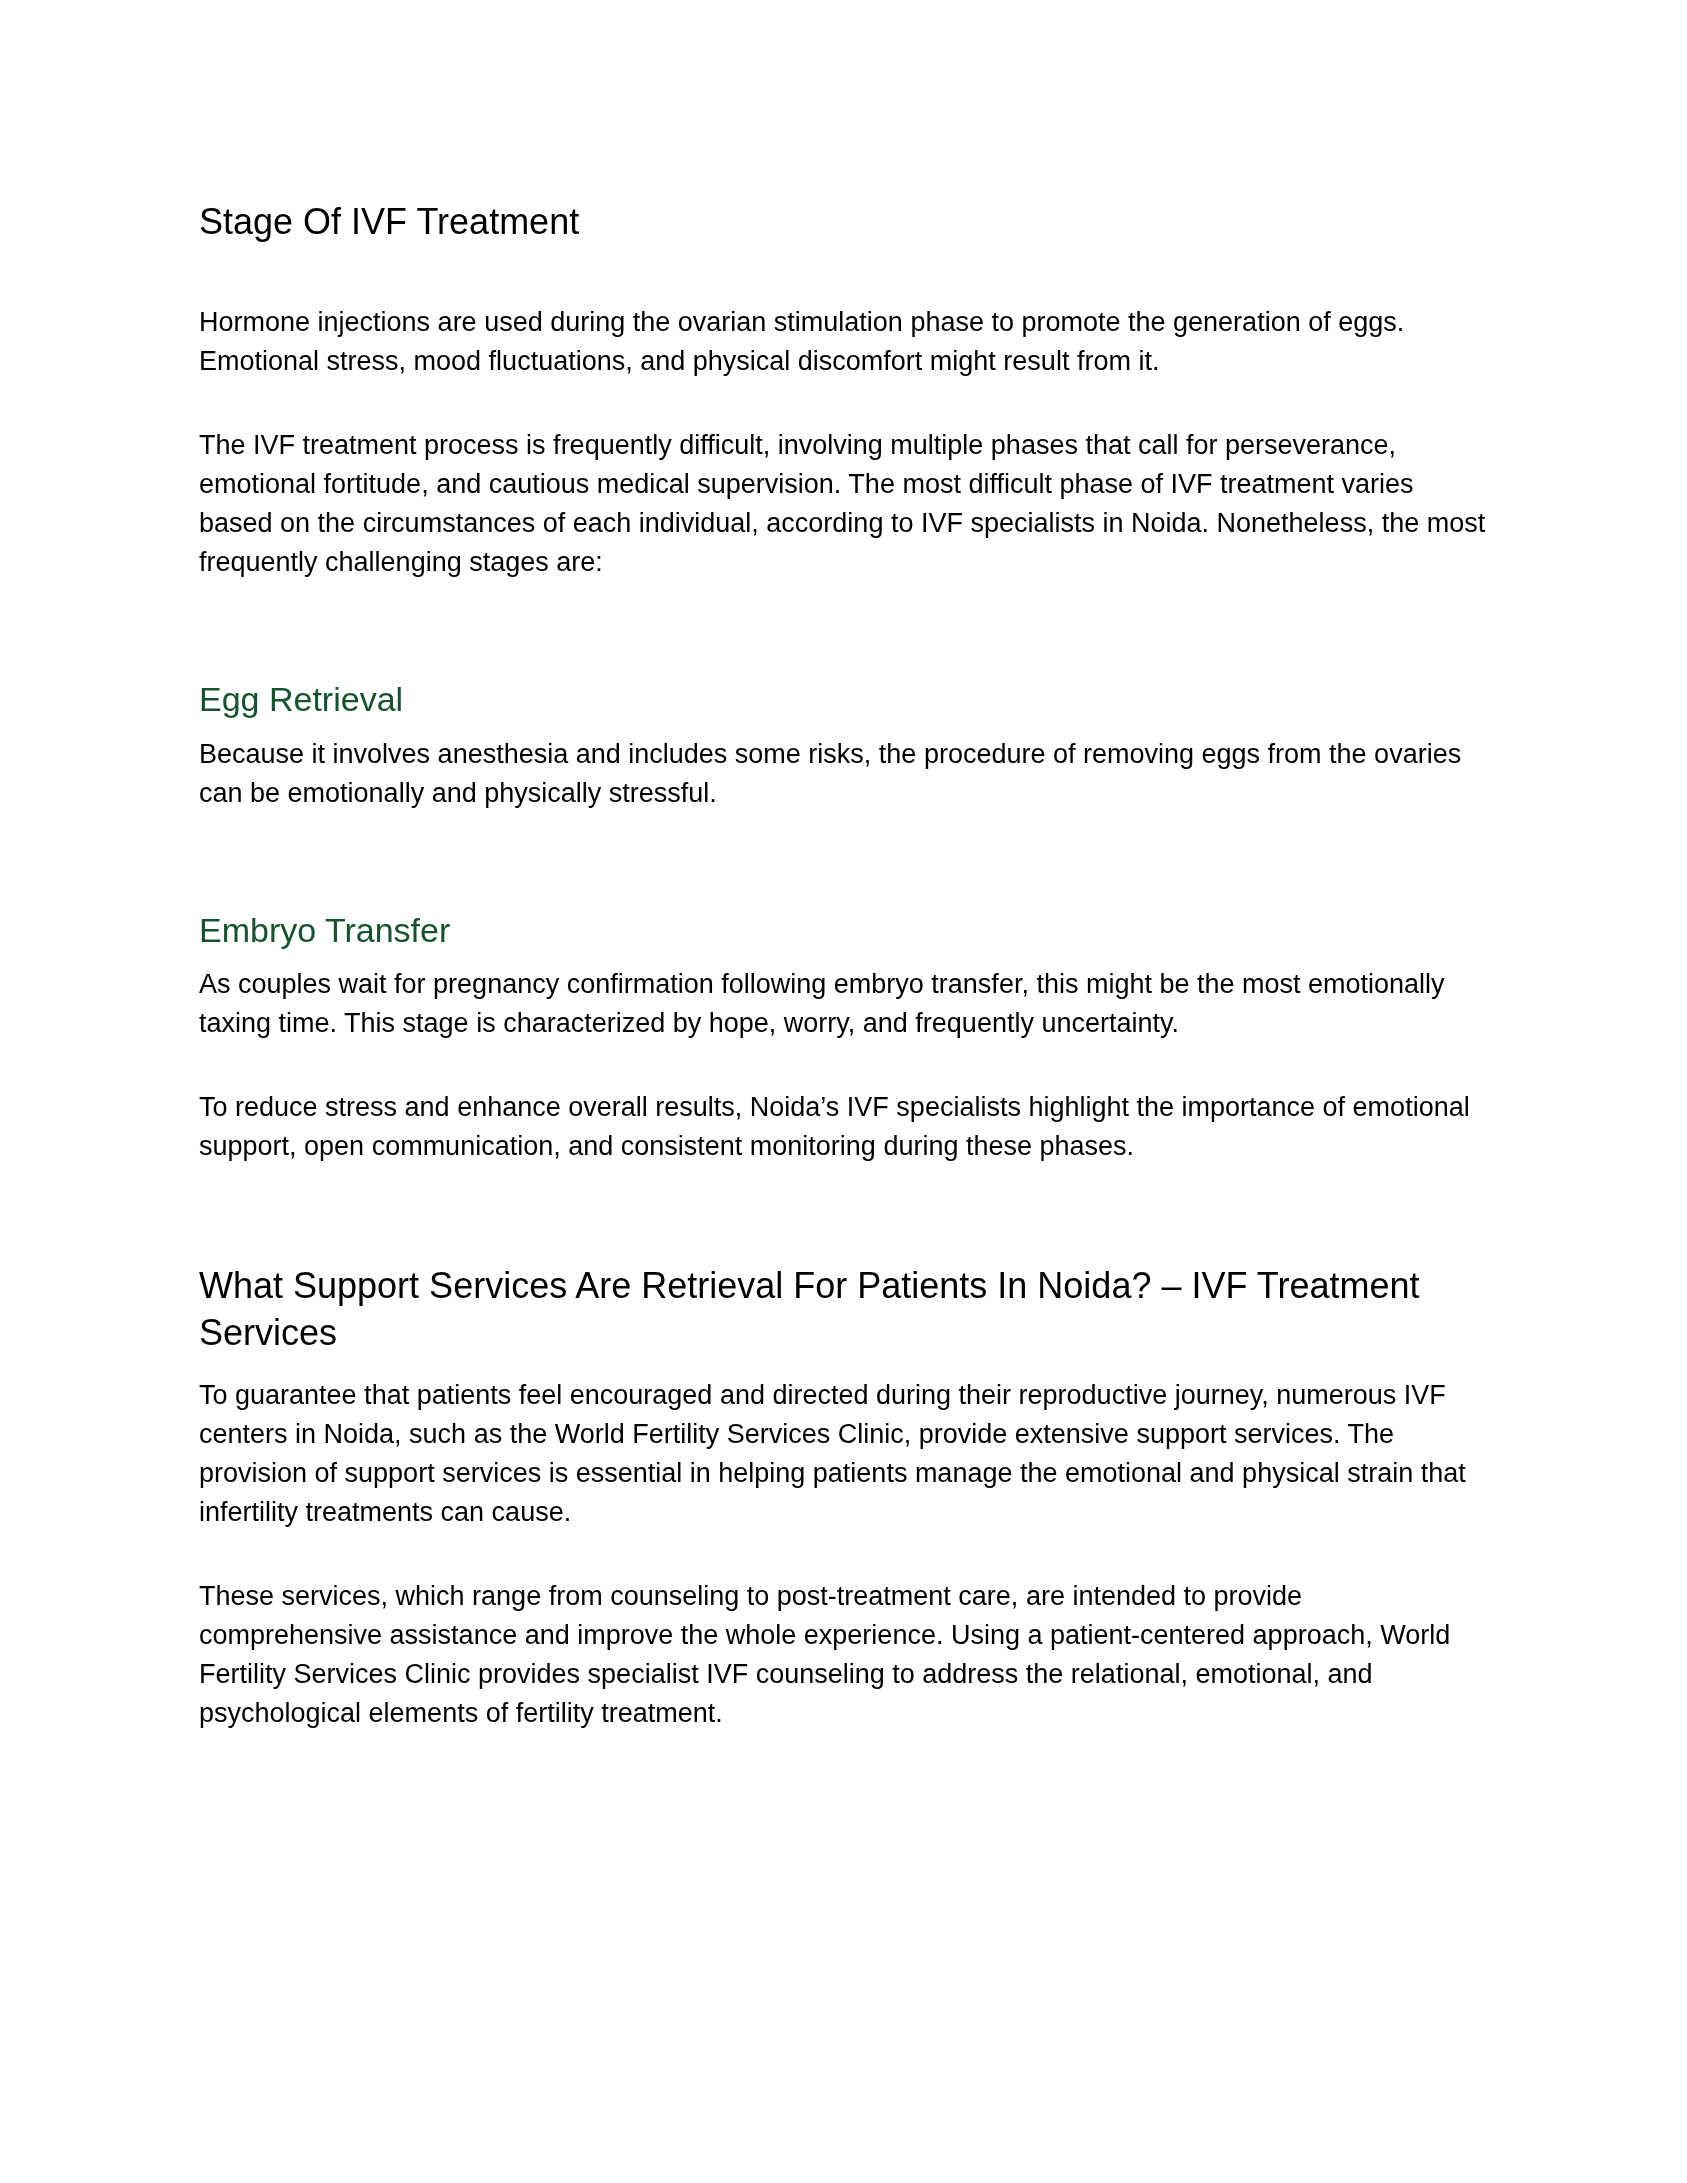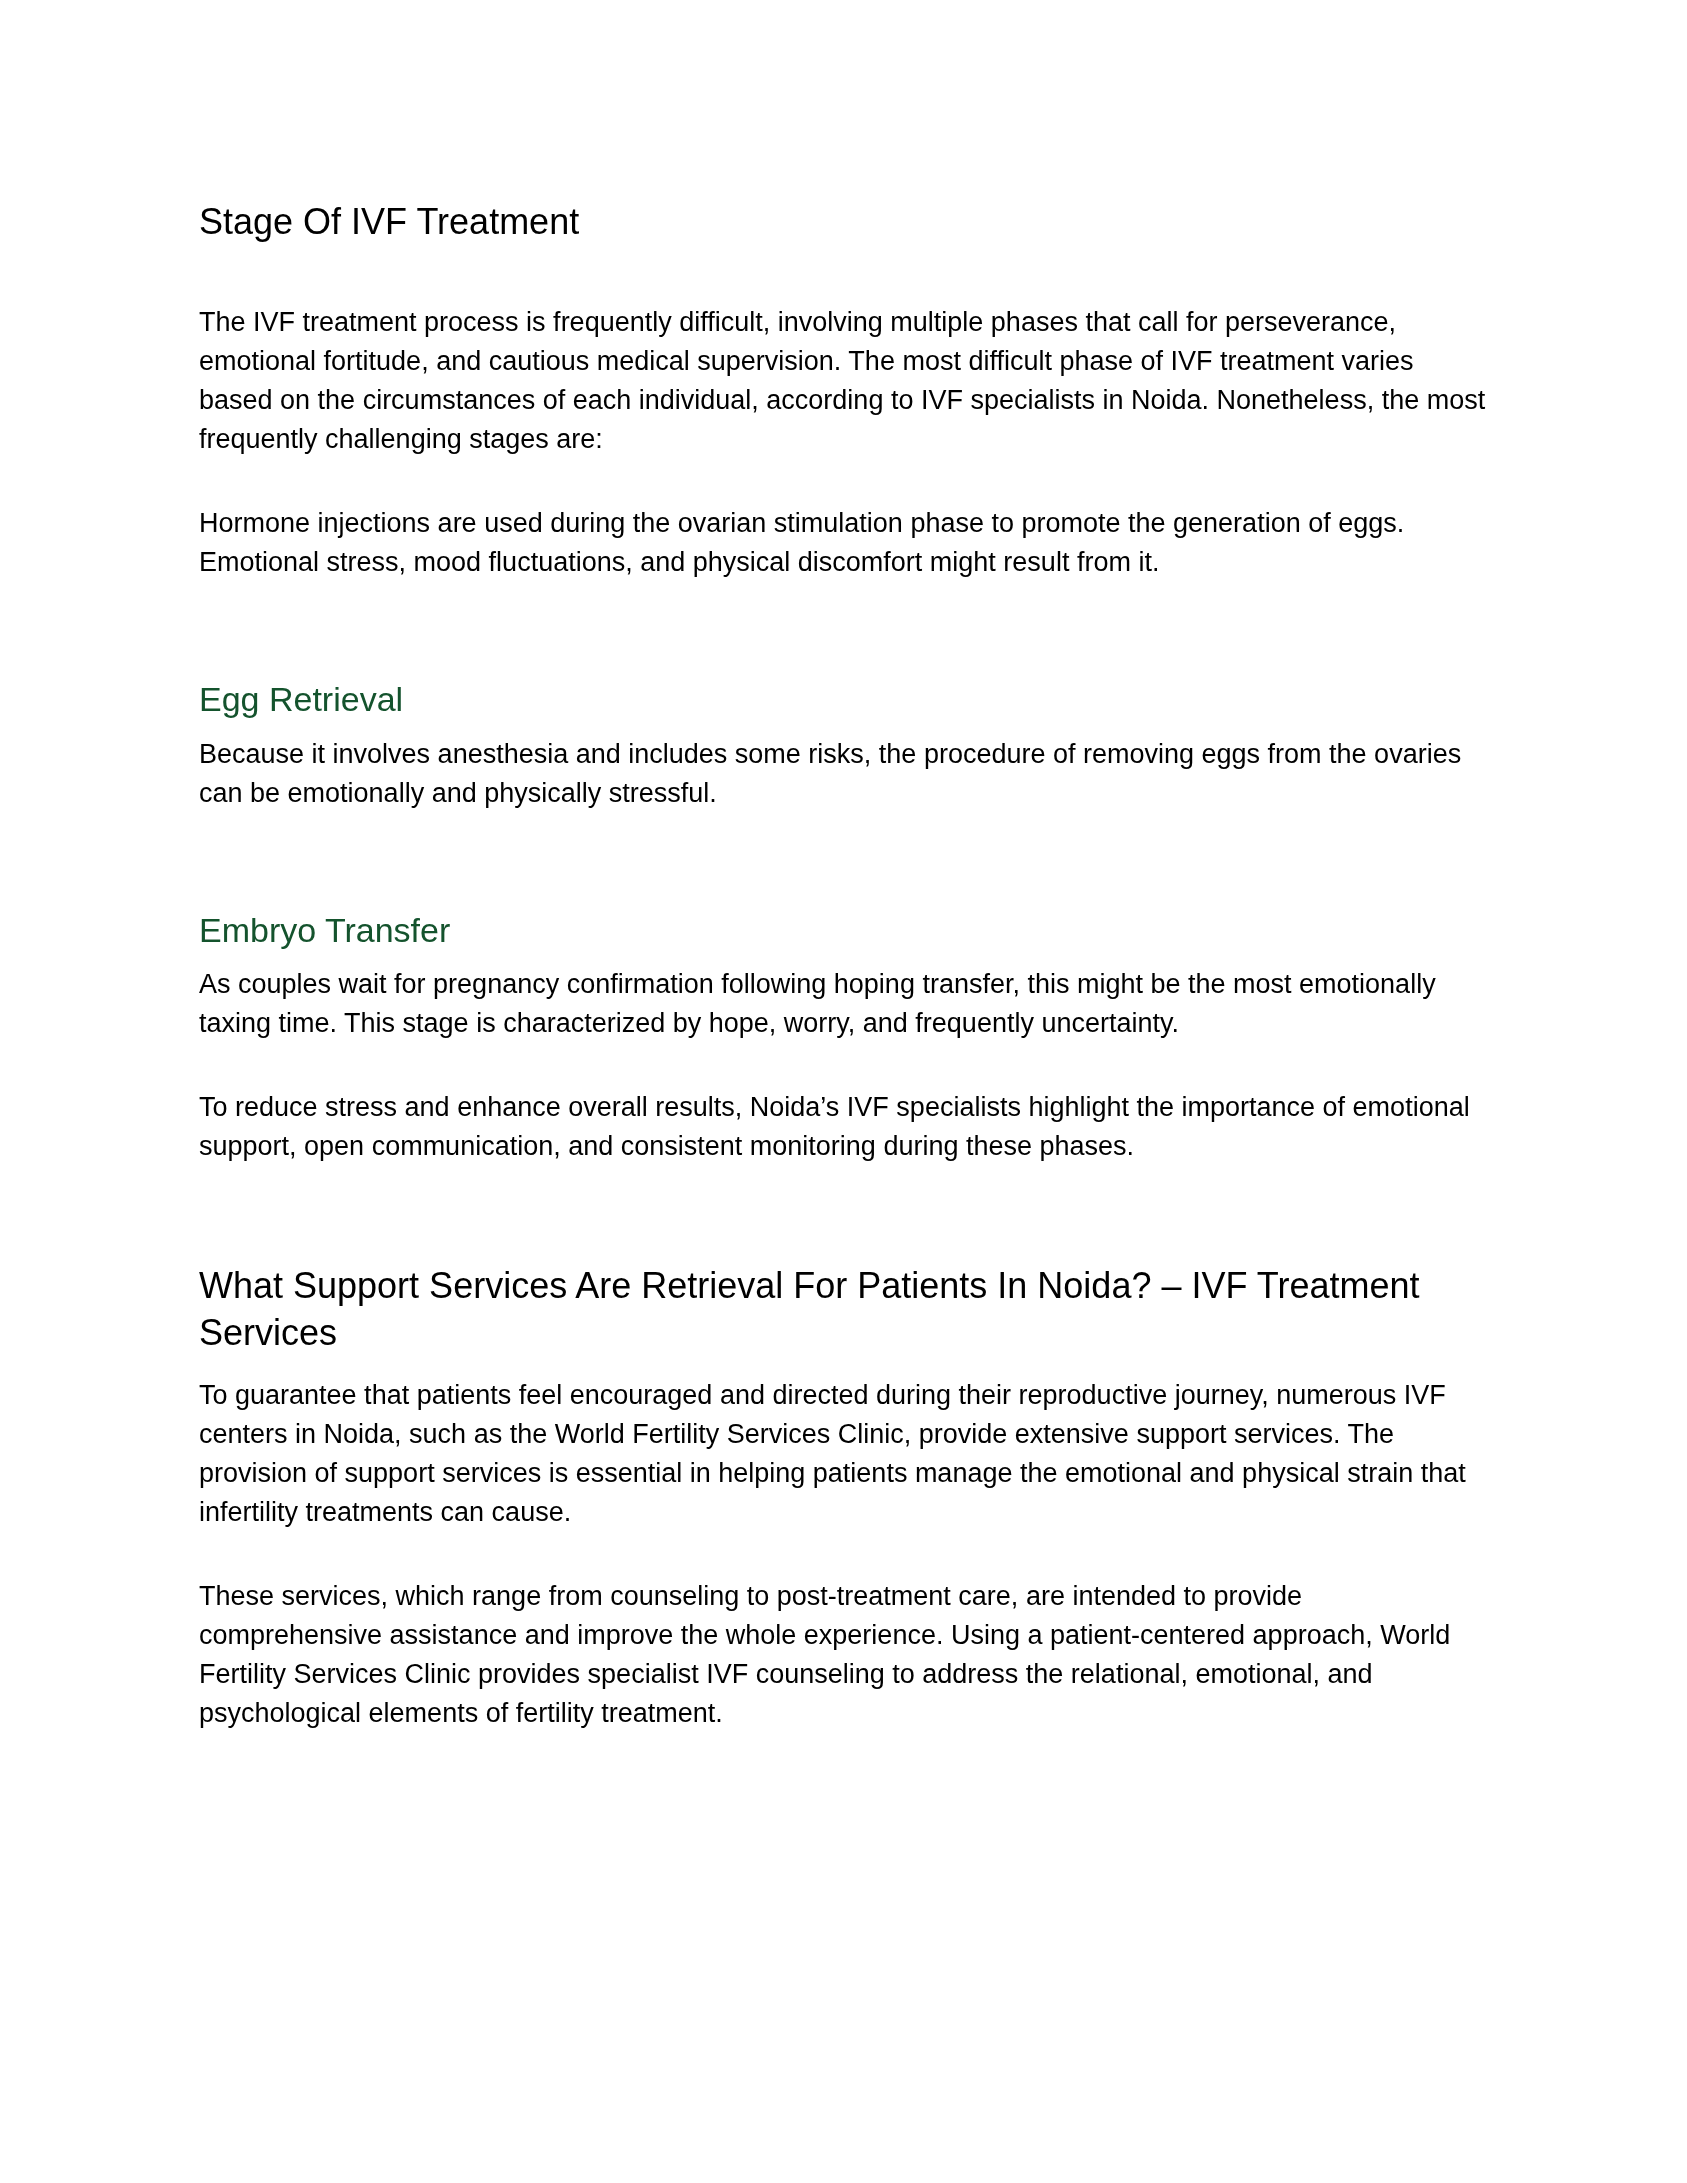--- a/index.html
+++ b/index.html
@@ -48,33 +48,33 @@
     margin-top: 96px;
   }
 </style>
 </head>
 <body>
 
 <div class="page">
 
   <h1 class="doc-title">Stage Of IVF Treatment</h1>
 
+  <p>Hormone injections are used during the ovarian stimulation phase to promote the generation of eggs. Emotional stress, mood fluctuations, and physical discomfort might result from it.</p>
+
   <p>The IVF treatment process is frequently difficult, involving multiple phases that call for perseverance, emotional fortitude, and cautious medical supervision. The most difficult phase of IVF treatment varies based on the circumstances of each individual, according to IVF specialists in Noida. Nonetheless, the most frequently challenging stages are:</p>
-
-  <p>Hormone injections are used during the ovarian stimulation phase to promote the generation of eggs. Emotional stress, mood fluctuations, and physical discomfort might result from it.</p>
 
   <h2>Egg Retrieval</h2>
 
   <p>Because it involves anesthesia and includes some risks, the procedure of removing eggs from the ovaries can be emotionally and physically stressful.</p>
 
   <h2>Embryo Transfer</h2>
 
 
 
-  <p>As couples wait for pregnancy confirmation following hoping transfer, this might be the most emotionally taxing time. This stage is characterized by hope, worry, and frequently uncertainty.</p>
+  <p>As couples wait for pregnancy confirmation following embryo transfer, this might be the most emotionally taxing time. This stage is characterized by hope, worry, and frequently uncertainty.</p>
 
   <p>To reduce stress and enhance overall results, Noida’s IVF specialists highlight the importance of emotional support, open communication, and consistent monitoring during these phases.</p>
 
   <h1>What Support Services Are Retrieval For Patients In Noida? – IVF Treatment Services</h1>
 
   <p>To guarantee that patients feel encouraged and directed during their reproductive journey, numerous IVF centers in Noida, such as the World Fertility Services Clinic, provide extensive support services. The provision of support services is essential in helping patients manage the emotional and physical strain that infertility treatments can cause.</p>
 
   <p>These services, which range from counseling to post-treatment care, are intended to provide comprehensive assistance and improve the whole experience. Using a patient-centered approach, World Fertility Services Clinic provides specialist IVF counseling to address the relational, emotional, and psychological elements of fertility treatment.</p>
 
 </div>

